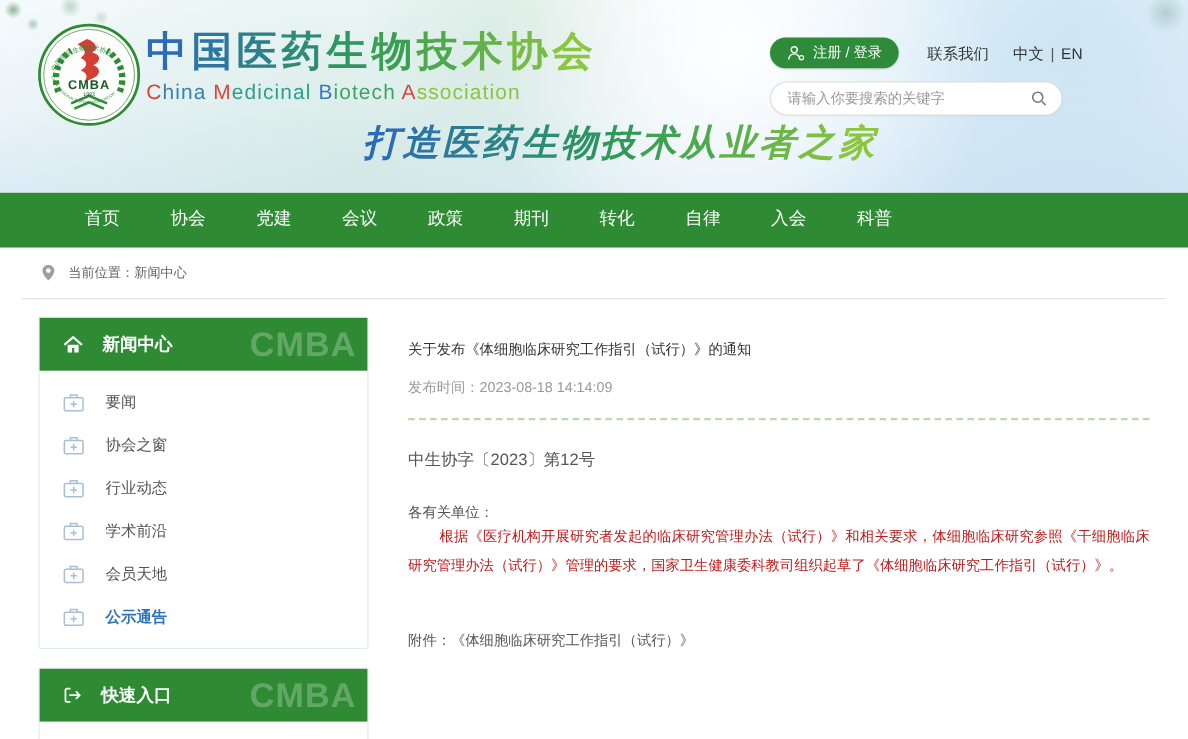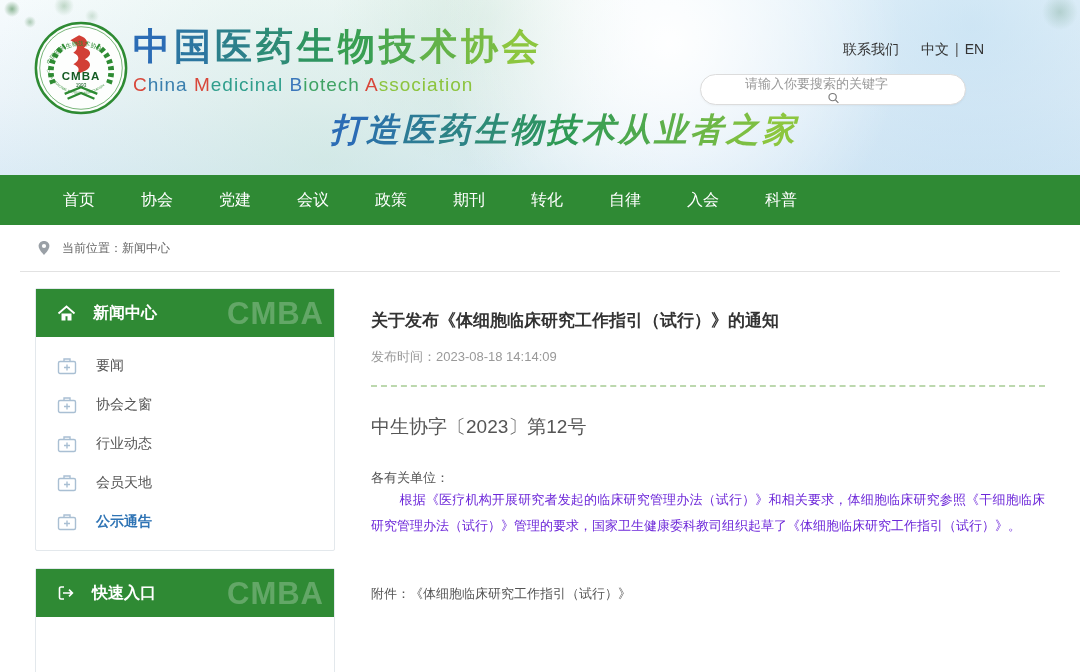--- a/index.html
+++ b/index.html
@@ -28,26 +28,26 @@
   .site-subtitle{margin-top:2px;font-size:19px;letter-spacing:1px;font-family:"Liberation Sans",sans-serif;}
   .slogan{position:absolute;left:330px;top:108px;font-family:"DejaVu Serif","Liberation Serif",serif;font-style:italic;font-weight:bold;font-size:33px;letter-spacing:3px;white-space:nowrap;}
 
   .reg-btn{position:absolute;left:700px;top:34px;height:28px;border-radius:14px;background:#2e8b3a;
     color:#fff;display:flex;align-items:center;gap:7px;padding:0 15px;font-size:13px;cursor:pointer;box-shadow:0 1px 2px rgba(0,0,0,.15);}
   .hdr-link{position:absolute;left:843px;top:41px;font-size:14px;color:#333;cursor:pointer;}
   .lang{position:absolute;left:921px;top:41px;font-size:14px;color:#333;}
   .lang .sep{margin:0 6px;color:#555;}
   .lang span{cursor:pointer;}
   .search-box{position:absolute;left:700px;top:74px;width:266px;height:31px;border:1px solid #dcdcdc;border-radius:16px;
-    background:#fff;display:flex;align-items:center;padding:0 13px;box-sizing:border-box;box-shadow:0 1px 2px rgba(0,0,0,.04);flex-direction:column;}
+    background:#fff;display:flex;align-items:center;padding:0 13px;box-sizing:border-box;box-shadow:0 1px 2px rgba(0,0,0,.04);}
   .search-box input{border:none;outline:none;flex:1;font-size:13px;color:#333;background:transparent;font-family:inherit;}
   .search-box input::placeholder{color:#999;}
 
   
-  nav{height:50px;background:#2f8a34;display:flex;padding-left:40px;}
+  nav{height:50px;background:#2f8a34;display:flex;padding-left:54px;}
   .nav-item{width:78px;line-height:50px;text-align:center;color:#fff;font-size:16px;cursor:pointer;}
   .nav-item.active{background:#14701b;font-weight:bold;}
 
   
   .breadcrumb{height:46px;margin:0 20px;display:flex;align-items:center;gap:10px;padding-left:16px;
     font-size:12px;color:#666;border-bottom:1px solid #e2e2e2;}
   .breadcrumb .crumb-current{cursor:pointer;}
 
   
   .content{display:flex;padding:16px 35px 0 35px;gap:36px;align-items:flex-start;}
@@ -56,26 +56,26 @@
   .side-head{height:48px;background:#2f8a34;display:flex;align-items:center;gap:17px;padding:0 21px;
     color:#fff;font-size:16px;font-weight:bold;position:relative;overflow:hidden;}
   .side-head .wm{position:absolute;right:10px;top:7px;font-size:31px;font-weight:bold;letter-spacing:1px;
     color:rgba(255,255,255,0.25);font-family:"Liberation Sans",sans-serif;}
   .side-list{list-style:none;margin:0;padding:9px 0;}
   .side-list li{display:flex;align-items:center;gap:19px;height:39px;padding:0 21px;font-size:14px;color:#555;cursor:pointer;}
   .side-list li.active span{color:#2f74b5;font-weight:bold;}
   .quick{margin-top:17px;height:120px;}
 
   main{flex:1;max-width:676px;padding-top:2px;}
-  .article-title{font-size:17px;color:#333;font-weight:bold;margin:20px 0 0;line-height:1.3;}
+  .article-title{font-size:13px;color:#333;font-weight:normal;margin:20px 0 0;line-height:1.3;}
   .pub{margin-top:16px;font-size:13px;color:#999;}
   .dashed{margin-top:19px;border-top:2px dashed #bcd8ae;height:0;}
-  .docno{margin:27px 0 0;font-size:19px;color:#555;}
+  .docno{margin:27px 0 0;font-size:15px;color:#555;}
   .salutation{margin:29px 0 0;font-size:13px;color:#555;}
-  .paras p{margin:0;text-indent:2.2em;font-size:13px;color:#6d28d9;line-height:26px;text-align:justify;}
+  .paras p{margin:0;text-indent:2.2em;font-size:13px;color:#b91c1c;line-height:26px;text-align:justify;}
   .attach{margin:46px 0 0;font-size:13px;color:#555;cursor:pointer;}
 </style>
 </head>
 <body>
 
 <div id="page">
 
   <header>
     <div class="logo-wrap">
       <svg width="96" height="96" viewBox="0 0 100 100">
@@ -97,20 +97,28 @@
       </svg>
     </div>
 
     <div class="titles">
       <div class="site-title" id="site-title"><span style="color: rgb(43, 108, 181);">中</span><span style="color: rgb(44, 118, 160);">国</span><span style="color: rgb(45, 128, 139);">医</span><span style="color: rgb(46, 139, 118);">药</span><span style="color: rgb(47, 149, 97);">生</span><span style="color: rgb(57, 159, 83);">物</span><span style="color: rgb(78, 169, 78);">技</span><span style="color: rgb(99, 178, 73);">术</span><span style="color: rgb(119, 188, 68);">协</span><span style="color: rgb(140, 198, 63);">会</span></div>
       <div class="site-subtitle" id="site-subtitle"><span style="color: rgb(216, 71, 58);">C</span><span style="color: rgb(58, 127, 174);">hina</span><span style="color: rgb(58, 127, 174);"> </span><span style="color: rgb(216, 71, 58);">M</span><span style="color: rgb(47, 158, 140);">edicinal</span><span style="color: rgb(47, 158, 140);"> </span><span style="color: rgb(59, 119, 187);">B</span><span style="color: rgb(63, 163, 100);">iotech</span><span style="color: rgb(63, 163, 100);"> </span><span style="color: rgb(216, 71, 58);">A</span><span style="color: rgb(140, 196, 62);">ssociation</span></div>
     </div>
 
     <div class="slogan" id="slogan"><span style="color: rgb(43, 108, 181);">打</span><span style="color: rgb(44, 116, 165);">造</span><span style="color: rgb(44, 123, 149);">医</span><span style="color: rgb(45, 131, 134);">药</span><span style="color: rgb(46, 139, 118);">生</span><span style="color: rgb(46, 146, 102);">物</span><span style="color: rgb(47, 154, 86);">技</span><span style="color: rgb(63, 161, 82);">术</span><span style="color: rgb(78, 169, 78);">从</span><span style="color: rgb(94, 176, 75);">业</span><span style="color: rgb(109, 183, 71);">者</span><span style="color: rgb(125, 191, 67);">之</span><span style="color: rgb(140, 198, 63);">家</span></div>
 
+    <div class="reg-btn">
+      <svg width="17" height="15" viewBox="0 0 17 15">
+        <circle cx="7" cy="4.2" r="2.7" fill="none" stroke="#fff" stroke-width="1.3"></circle>
+        <path d="M2 13 a5 5 0 0 1 10 0" fill="none" stroke="#fff" stroke-width="1.3"></path>
+        <circle cx="13.6" cy="11.5" r="1.9" fill="none" stroke="#fff" stroke-width="1.1"></circle>
+      </svg>
+      <span>注册 / 登录</span>
+    </div>
 
     <span class="hdr-link">联系我们</span>
 
     <span class="lang"><span>中文</span><span class="sep">|</span><span>EN</span></span>
 
     <div class="search-box">
       <input type="text" placeholder="请输入你要搜索的关键字" style="">
       <svg width="15" height="15" viewBox="0 0 15 15">
         <circle cx="6.4" cy="6.4" r="4.6" fill="none" stroke="#777" stroke-width="1.4"></circle>
         <line x1="10" y1="10" x2="13.6" y2="13.6" stroke="#777" stroke-width="1.4"></line>
@@ -174,20 +182,28 @@
                 <path d="M10 7.5 v6 M7 10.5 h6" fill="none" stroke="#a9bfd3" stroke-width="1.4"></path>
               </svg>
               <span>行业动态</span>
             </li>
             <li class="">
               <svg width="20" height="18" viewBox="0 0 20 18">
                 <rect x="1.5" y="4.5" width="17" height="12" rx="1.5" fill="none" stroke="#a9bfd3" stroke-width="1.4"></rect>
                 <path d="M7 4.5 V2 h6 v2.5" fill="none" stroke="#a9bfd3" stroke-width="1.4"></path>
                 <path d="M10 7.5 v6 M7 10.5 h6" fill="none" stroke="#a9bfd3" stroke-width="1.4"></path>
               </svg>
+              <span>学术前沿</span>
+            </li>
+            <li class="">
+              <svg width="20" height="18" viewBox="0 0 20 18">
+                <rect x="1.5" y="4.5" width="17" height="12" rx="1.5" fill="none" stroke="#a9bfd3" stroke-width="1.4"></rect>
+                <path d="M7 4.5 V2 h6 v2.5" fill="none" stroke="#a9bfd3" stroke-width="1.4"></path>
+                <path d="M10 7.5 v6 M7 10.5 h6" fill="none" stroke="#a9bfd3" stroke-width="1.4"></path>
+              </svg>
               <span>会员天地</span>
             </li>
             <li class="active">
               <svg width="20" height="18" viewBox="0 0 20 18">
                 <rect x="1.5" y="4.5" width="17" height="12" rx="1.5" fill="none" stroke="#a9bfd3" stroke-width="1.4"></rect>
                 <path d="M7 4.5 V2 h6 v2.5" fill="none" stroke="#a9bfd3" stroke-width="1.4"></path>
                 <path d="M10 7.5 v6 M7 10.5 h6" fill="none" stroke="#a9bfd3" stroke-width="1.4"></path>
               </svg>
               <span>公示通告</span>
             </li>

